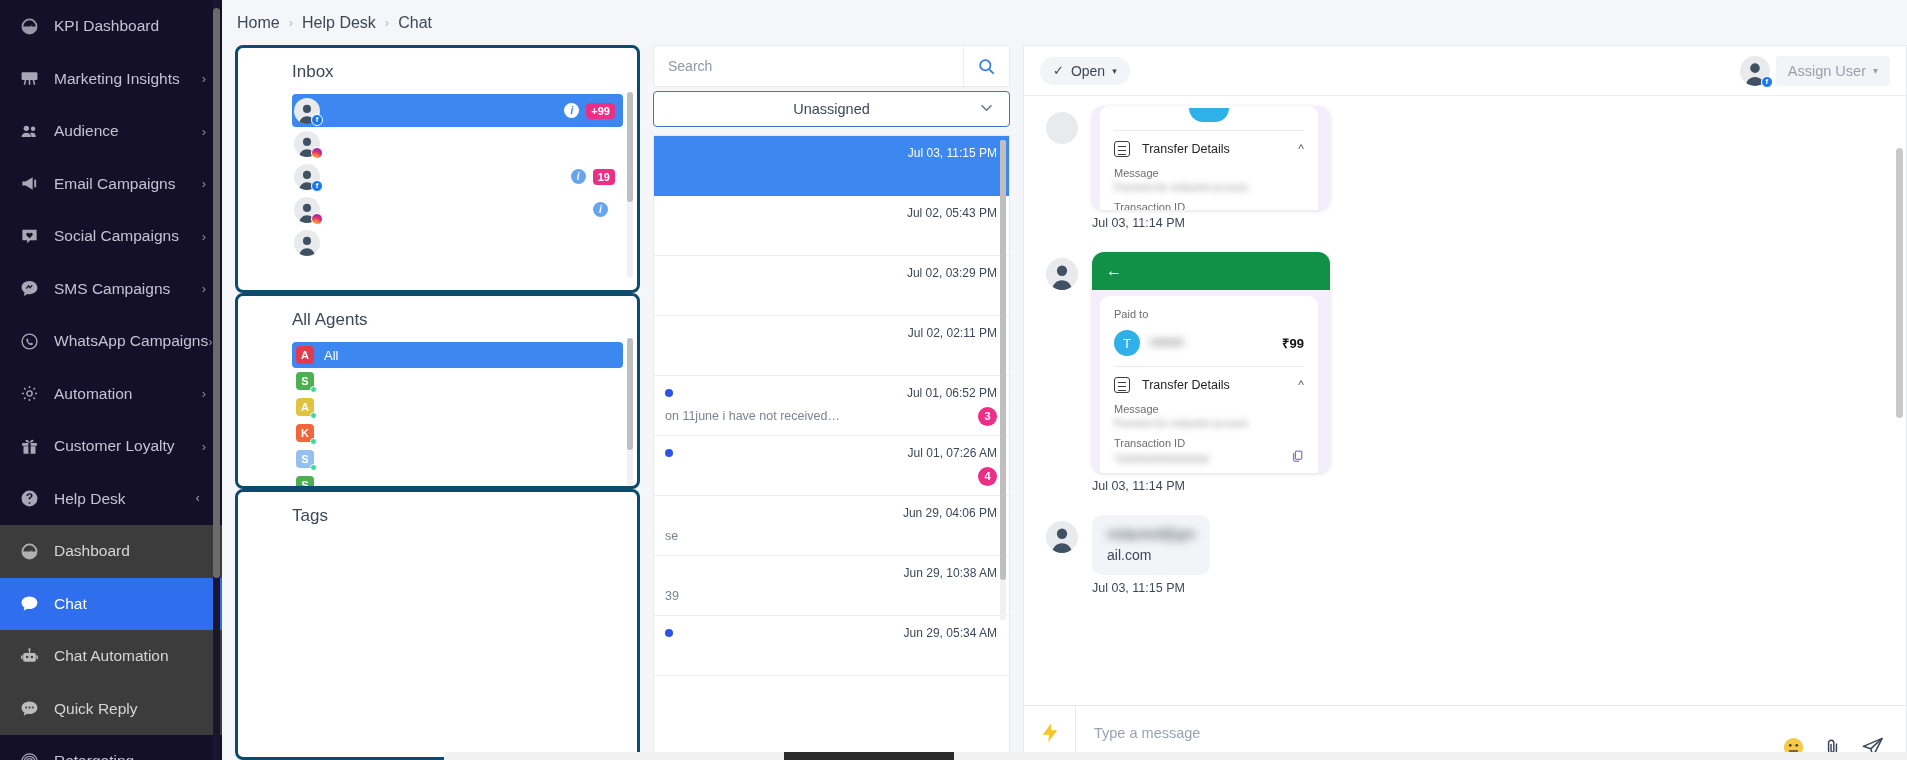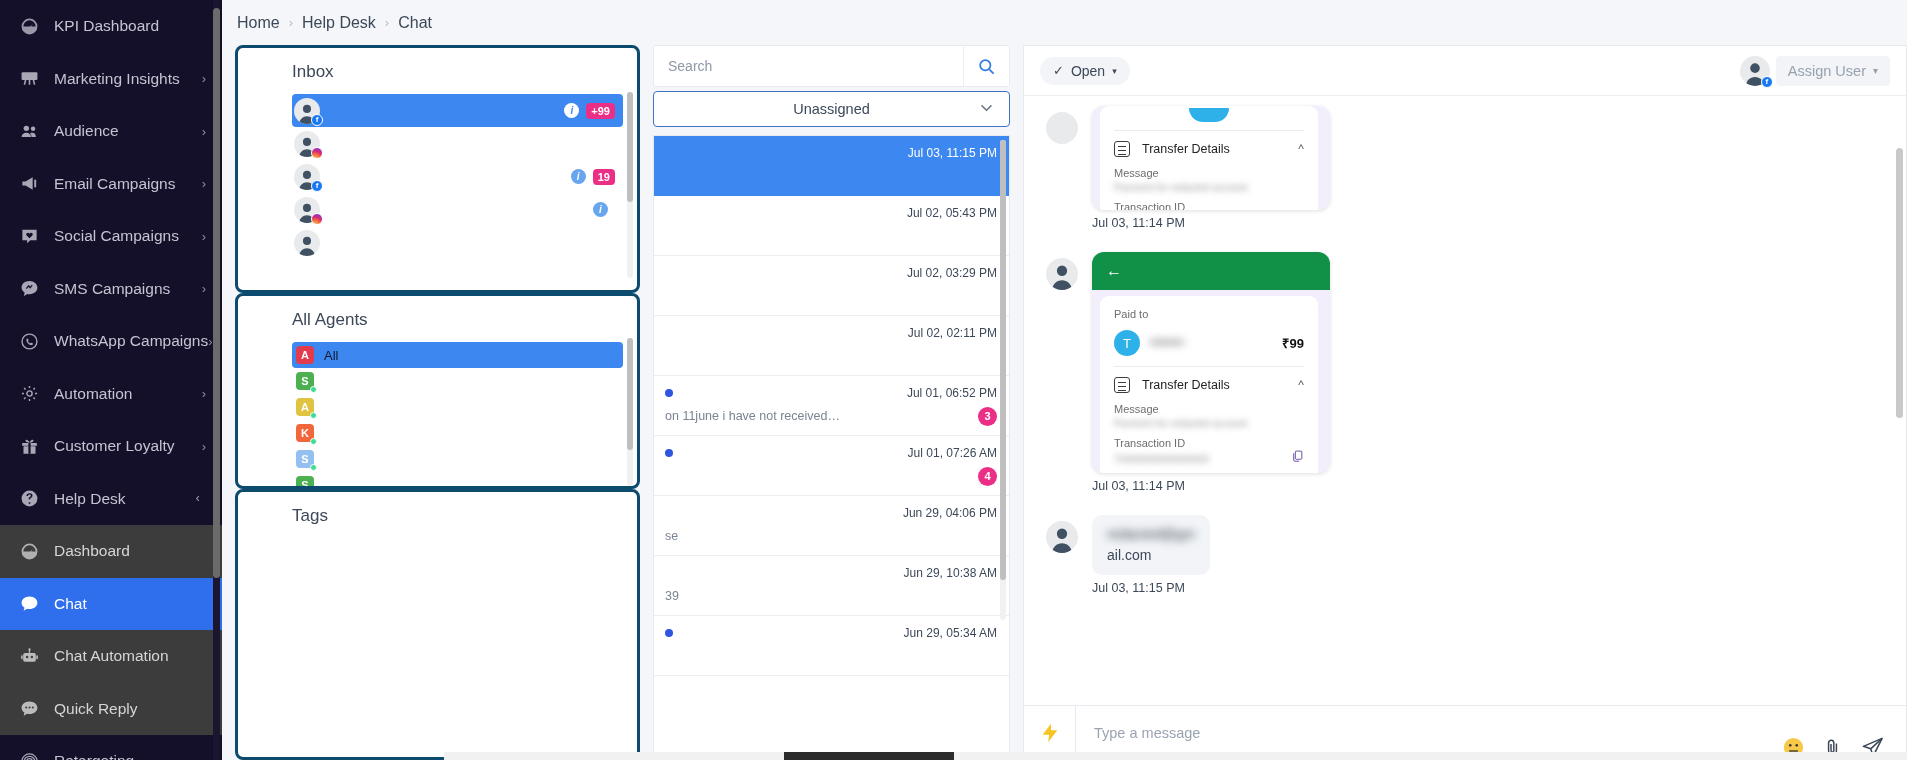--- a/index.html
+++ b/index.html
@@ -123,21 +123,21 @@
     width: 18px; height: 18px; border-radius: 4px;
     display: flex; align-items: center; justify-content: center;
     color: #fff; font-size: 11px; font-weight: bold;
   }
   .dot-online {
     position: absolute; right: -3px; bottom: -3px;
     width: 7px; height: 7px; border-radius: 50%; background: #3ddc97;
     border: 1px solid #fff;
   }
   .agent-name { margin-left: 10px; font-size: 13px; color: #3c4858; filter: blur(3.5px); }
-  .agent-row.selected .agent-name { color: #0f172a; filter: none; }
+  .agent-row.selected .agent-name { color: #ffffff; filter: none; }
 
   .tags-card { flex: 1; margin-top: 0; }
 
   
   .col-conv {
     width: 357px; min-width: 357px; margin-left: 13px;
     display: flex; flex-direction: column; position: relative;
   }
   .search-box {
     display: flex; align-items: center; height: 42px;

